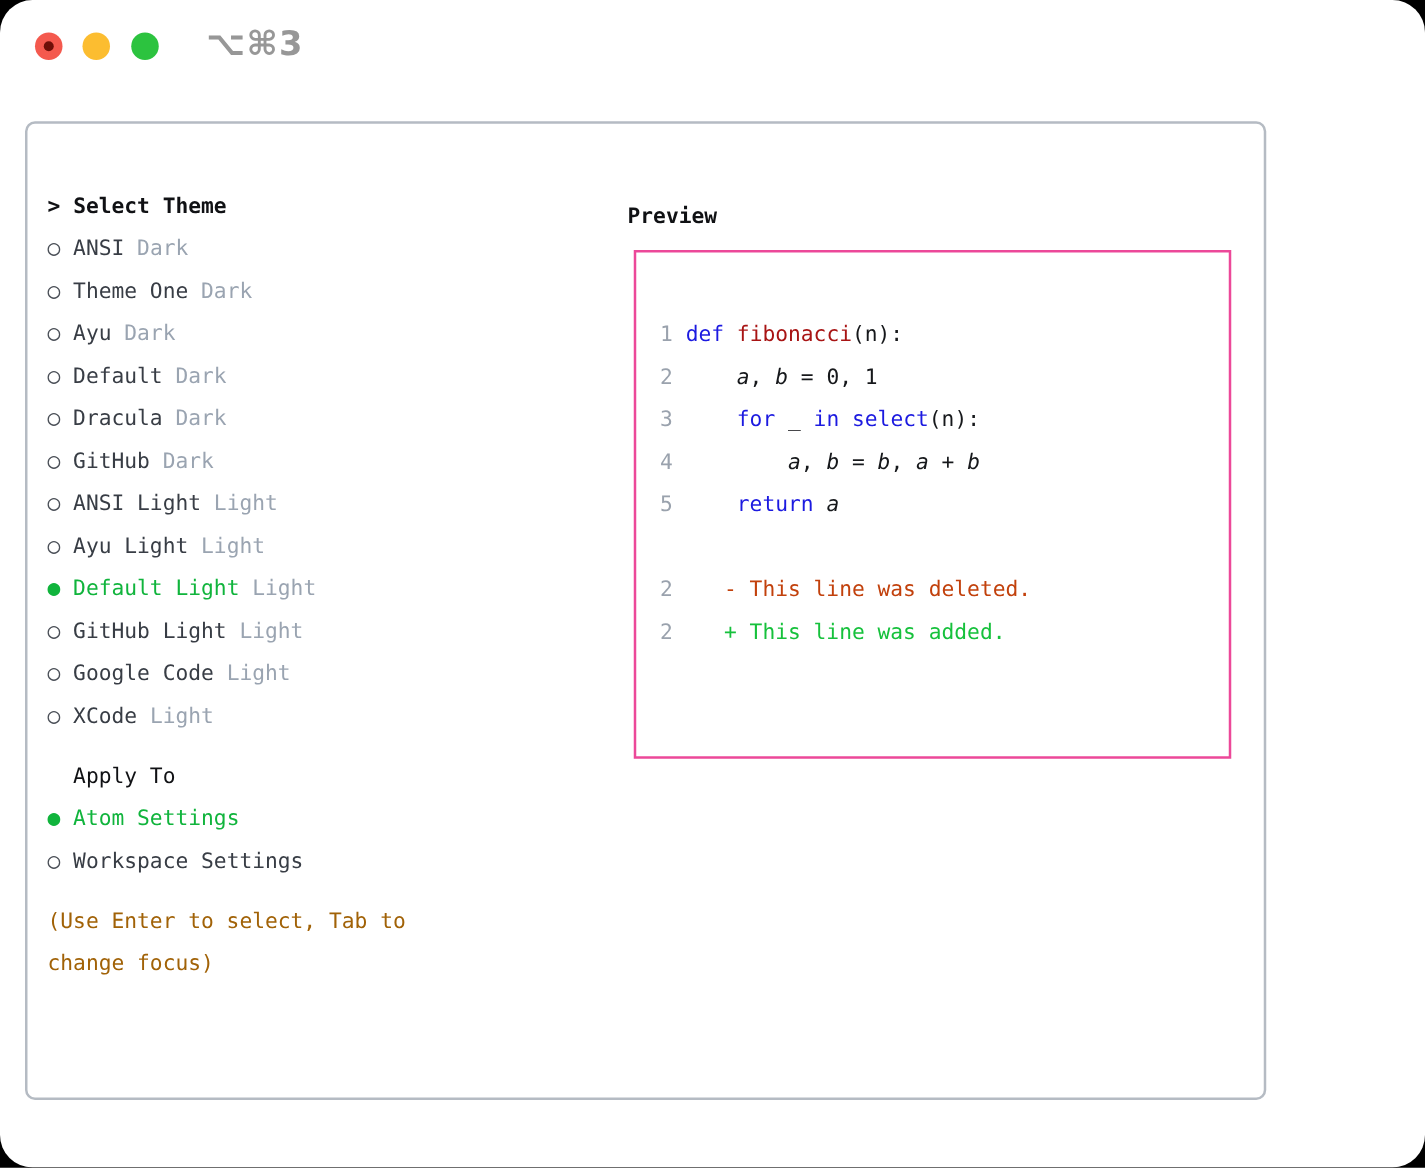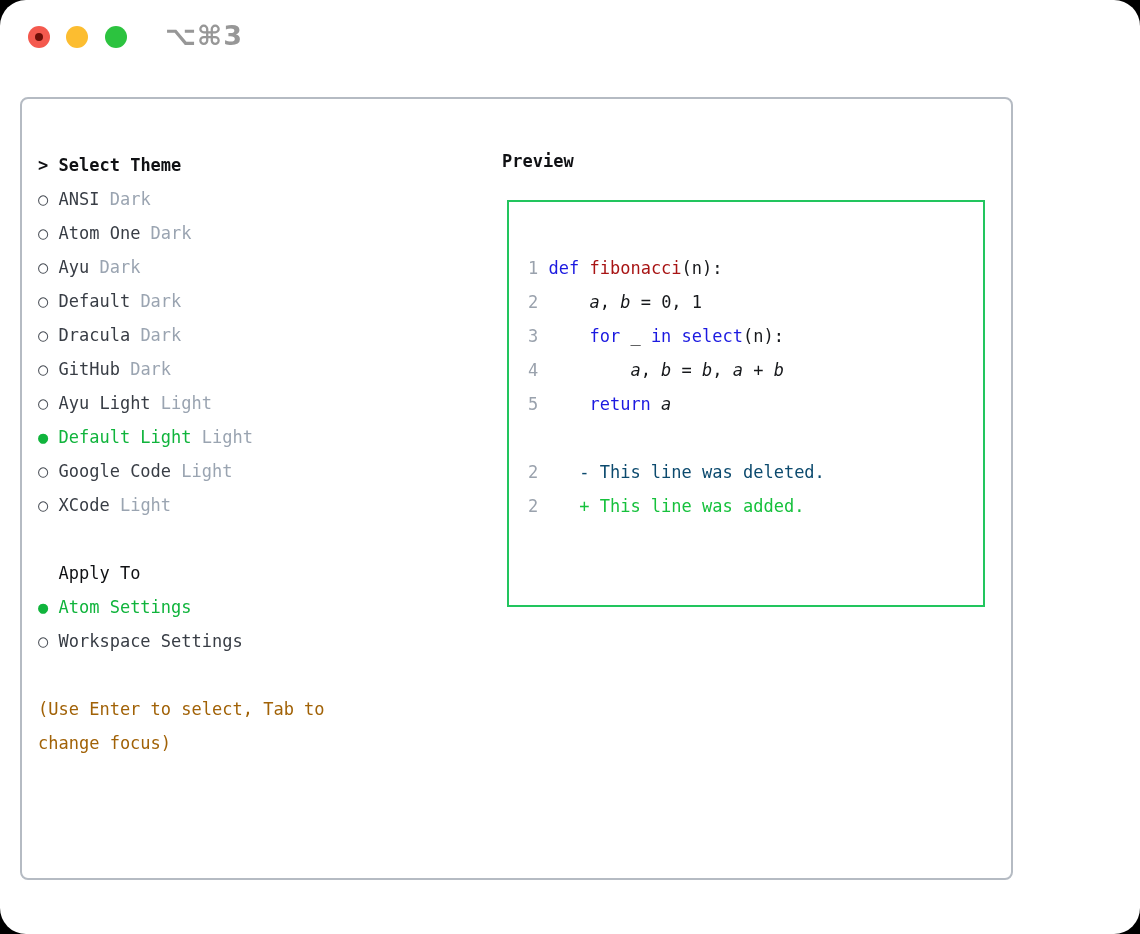--- a/index.html
+++ b/index.html
@@ -31,37 +31,37 @@
   }
   .line{height:34px;line-height:34px;font-size:17px;white-space:pre;}
   
   .left-col{position:absolute;left:38px;top:148px;width:440px;}
   .hdr{font-weight:bold;color:#101114;}
   .theme-name{color:#383d45;}
   .variant{color:#9aa4b1;}
   .marker{color:#4a4f57;}
   .selected .marker,.selected .theme-name,.selected .item-label{color:#10b43c;}
   .item-label{color:#383d45;}
-  .section-gap{margin-top:34px;}
+  .section-gap{margin-top:14px;}
   .apply-hdr{color:#101114;}
   .help{color:#a16207;}
   
-  .preview-title{position:absolute;left:502px;top:144px;font-weight:bold;color:#101114;}
+  .preview-title{position:absolute;left:502px;top:156px;font-weight:bold;color:#101114;}
   .preview-box{
     position:absolute;left:507px;top:200px;width:478px;height:407px;
-    border:2px solid #22c55e;box-sizing:border-box;background:#fff;
+    border:2px solid #ec4899;box-sizing:border-box;background:#fff;
     padding:49px 0 0 19px;overflow:hidden;
   }
   .num{color:#9aa2ad;}
   .kw{color:#1c1ae0;}
   .fn{color:#a81414;}
   .plain{color:#16181b;}
   .var{color:#16181b;font-style:italic;}
   .ctx{color:#8f959e;}
-  .del{color:#0c4a6e;}
+  .del{color:#c2410c;}
   .add{color:#16c13c;text-align:right;}
 </style>
 </head>
 <body>
 
 <div class="window">
 
   <div class="titlebar">
     <div class="tl-btn tl-close">
         <div class="dot"></div>
@@ -70,27 +70,29 @@
     <div class="tl-btn tl-zoom"></div>
     <div class="shortcut">⌥⌘3</div>
   </div>
 
   <div class="main-box"></div>
 
   <div class="left-col">
     <div class="line hdr"><span id="hdr-marker">&gt;</span><span> </span><span>Select Theme</span></div>
     <div id="theme-items">
         <div class="line"><span class="marker">○</span><span class="theme-name"> ANSI </span><span class="variant">Dark</span></div>
-        <div class="line"><span class="marker">○</span><span class="theme-name"> Atom One </span><span class="variant">Dark</span></div>
+        <div class="line"><span class="marker">○</span><span class="theme-name"> Theme One </span><span class="variant">Dark</span></div>
         <div class="line"><span class="marker">○</span><span class="theme-name"> Ayu </span><span class="variant">Dark</span></div>
         <div class="line"><span class="marker">○</span><span class="theme-name"> Default </span><span class="variant">Dark</span></div>
         <div class="line"><span class="marker">○</span><span class="theme-name"> Dracula </span><span class="variant">Dark</span></div>
         <div class="line"><span class="marker">○</span><span class="theme-name"> GitHub </span><span class="variant">Dark</span></div>
+        <div class="line"><span class="marker">○</span><span class="theme-name"> ANSI Light </span><span class="variant">Light</span></div>
         <div class="line"><span class="marker">○</span><span class="theme-name"> Ayu Light </span><span class="variant">Light</span></div>
         <div class="line selected"><span class="marker">●</span><span class="theme-name"> Default Light </span><span class="variant">Light</span></div>
+        <div class="line"><span class="marker">○</span><span class="theme-name"> GitHub Light </span><span class="variant">Light</span></div>
         <div class="line"><span class="marker">○</span><span class="theme-name"> Google Code </span><span class="variant">Light</span></div>
         <div class="line"><span class="marker">○</span><span class="theme-name"> XCode </span><span class="variant">Light</span></div>
       </div>
     <div class="section-gap" id="apply-block">
       <div class="line apply-hdr"><span>  </span><span>Apply To</span></div>
       <div id="apply-items">
           <div class="line selected"><span class="marker">●</span><span class="item-label"> Atom Settings</span></div>
           <div class="line"><span class="marker">○</span><span class="item-label"> Workspace Settings</span></div>
         </div>
     </div>

